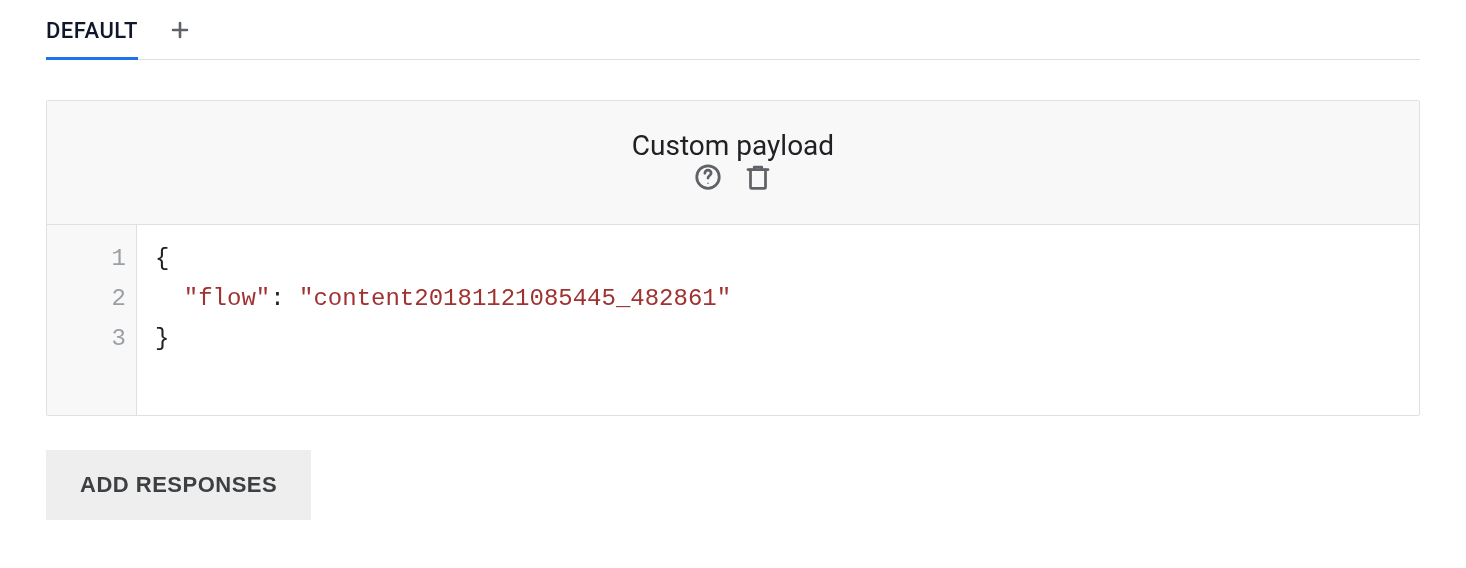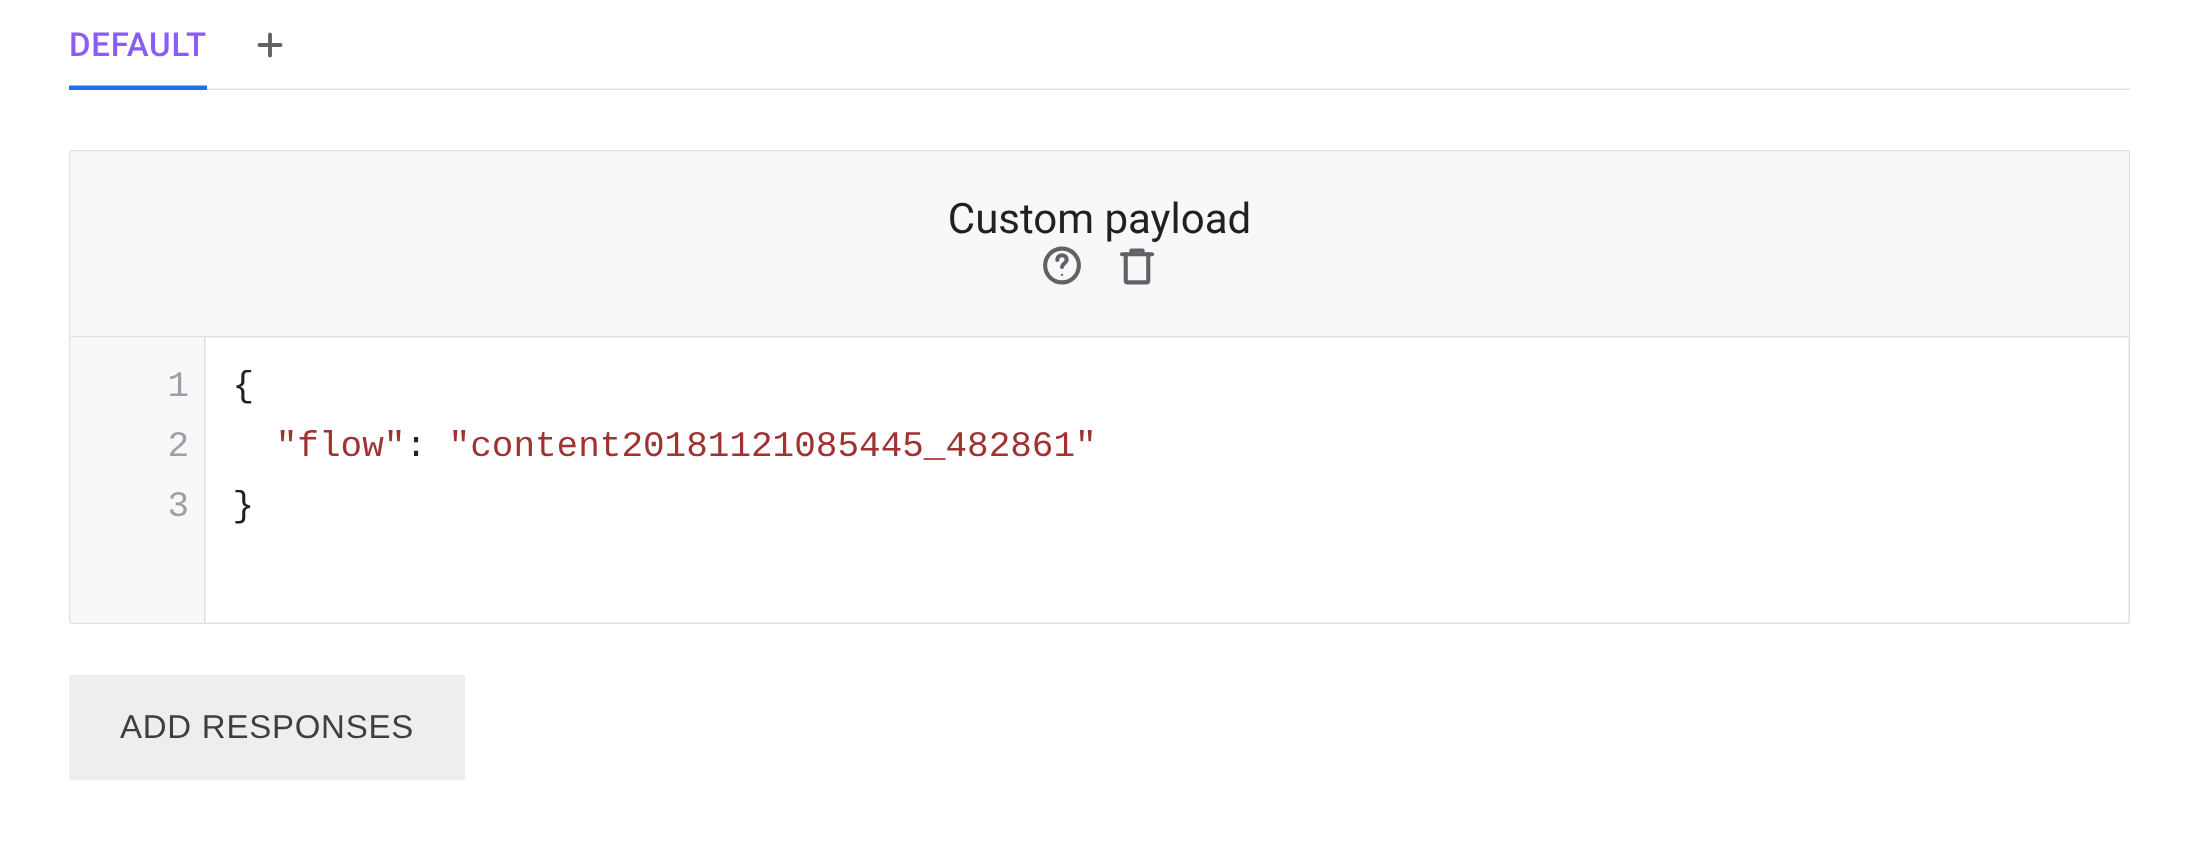--- a/index.html
+++ b/index.html
@@ -21,21 +21,21 @@
       margin-right: 30px;
       font-size: 22px;
       font-weight: 500;
       letter-spacing: 0.5px;
       cursor: pointer;
       color: #5f6368;
       border-bottom: 3px solid transparent;
       margin-bottom: -1px;
     }
     .tab.active {
-      color: #8b5cf6;
+      color: #0f172a;
       border-bottom-color: #1a73e8;
       text-align: right;
     }
     .add-tab {
       padding-bottom: 14px;
       color: #5f6368;
       cursor: pointer;
       display: flex;
       align-items: center;
       margin-bottom: -1px;
@@ -103,20 +103,21 @@
     .btn-flat {
       margin-top: 34px;
       display: inline-block;
       background: #eeeeee;
       color: #3c4043;
       font-size: 22px;
       letter-spacing: 0.5px;
       padding: 22px 34px;
       border: none;
       cursor: pointer;
+      font-weight: bold;
     }
   </style>
 </head>
 <body>
 
 
 
 <div class="tabs">
   <div class="tab active">
     <span>DEFAULT</span>

